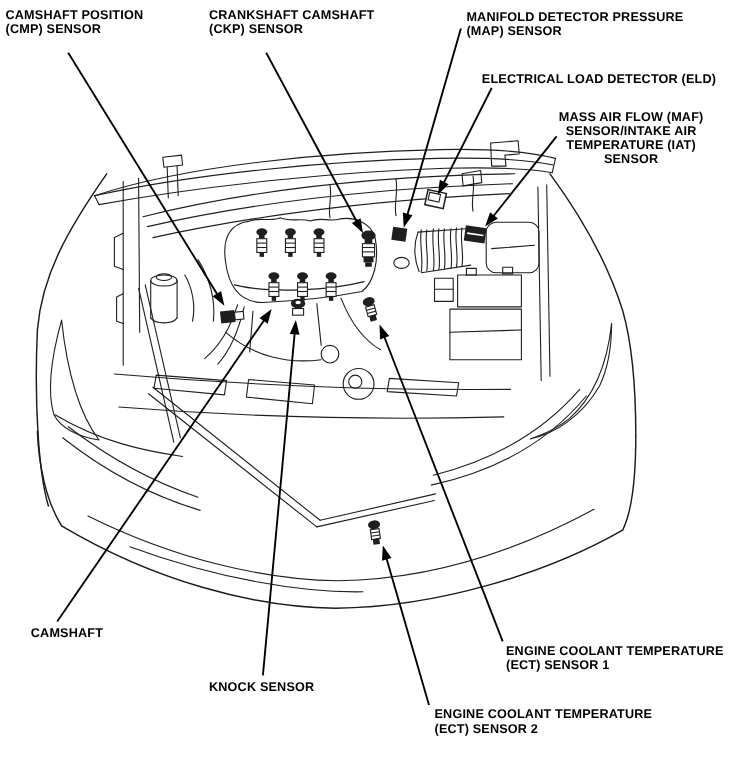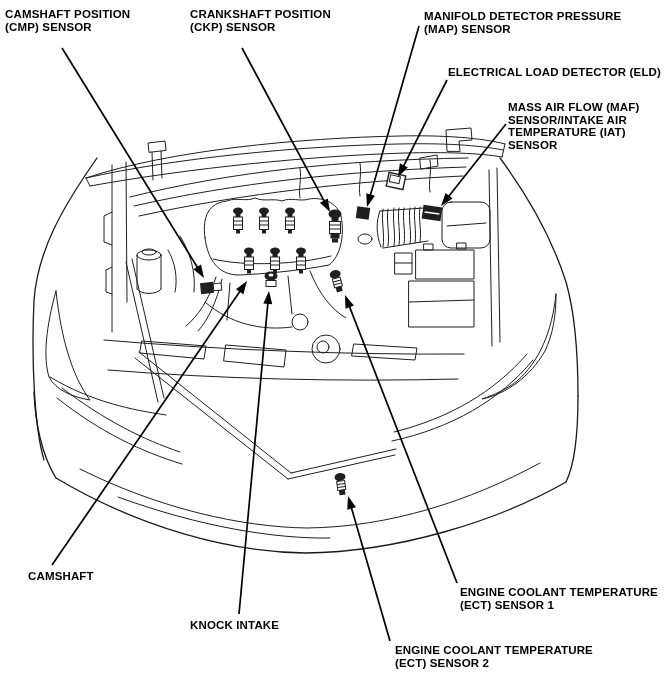--- a/index.html
+++ b/index.html
@@ -279,29 +279,29 @@
         <g>
           <line x1="390" y1="641" x2="350.7821891729303" y2="505.60517690654524" class="leader"></line>
           <polygon points="348,496 355.93917553275475,507.2347448506901 347.2945163168641,509.73871510632745" class="arrowhead"></polygon>
         </g>
       </g>
   </svg>
 
   <div id="labels-layer">
       <div class="callout-label" style="left: 5px; top: 8px; color: rgb(0, 0, 0);">CAMSHAFT POSITION
 (CMP) SENSOR</div>
-      <div class="callout-label" style="left: 190px; top: 8px; color: rgb(0, 0, 0);">CRANKSHAFT POSITION
+      <div class="callout-label" style="left: 190px; top: 8px; color: rgb(0, 0, 0);">CRANKSHAFT CAMSHAFT
 (CKP) SENSOR</div>
       <div class="callout-label" style="left: 424px; top: 10px; color: rgb(0, 0, 0);">MANIFOLD DETECTOR PRESSURE
 (MAP) SENSOR</div>
-      <div class="callout-label" style="left: 448px; top: 66px; color: rgb(0, 0, 0);">ELECTRICAL LOAD DETECTOR (ELD)</div>
-      <div class="callout-label" style="left: 508px; top: 101px; color: rgb(0, 0, 0);">MASS AIR FLOW (MAF)
+      <div class="callout-label" style="left: 438px; top: 66px; color: rgb(0, 0, 0);">ELECTRICAL LOAD DETECTOR (ELD)</div>
+      <div class="callout-label" style="left: 508px; top: 101px; color: rgb(0, 0, 0); text-align: center;">MASS AIR FLOW (MAF)
 SENSOR/INTAKE AIR
 TEMPERATURE (IAT)
 SENSOR</div>
       <div class="callout-label" style="left: 28px; top: 570px; color: rgb(0, 0, 0);">CAMSHAFT</div>
-      <div class="callout-label" style="left: 190px; top: 619px; color: rgb(0, 0, 0);">KNOCK INTAKE</div>
+      <div class="callout-label" style="left: 190px; top: 619px; color: rgb(0, 0, 0);">KNOCK SENSOR</div>
       <div class="callout-label" style="left: 460px; top: 586px; color: rgb(0, 0, 0);">ENGINE COOLANT TEMPERATURE
 (ECT) SENSOR 1</div>
       <div class="callout-label" style="left: 395px; top: 644px; color: rgb(0, 0, 0);">ENGINE COOLANT TEMPERATURE
 (ECT) SENSOR 2</div>
     </div>
 </div>
 
 </body></html>

